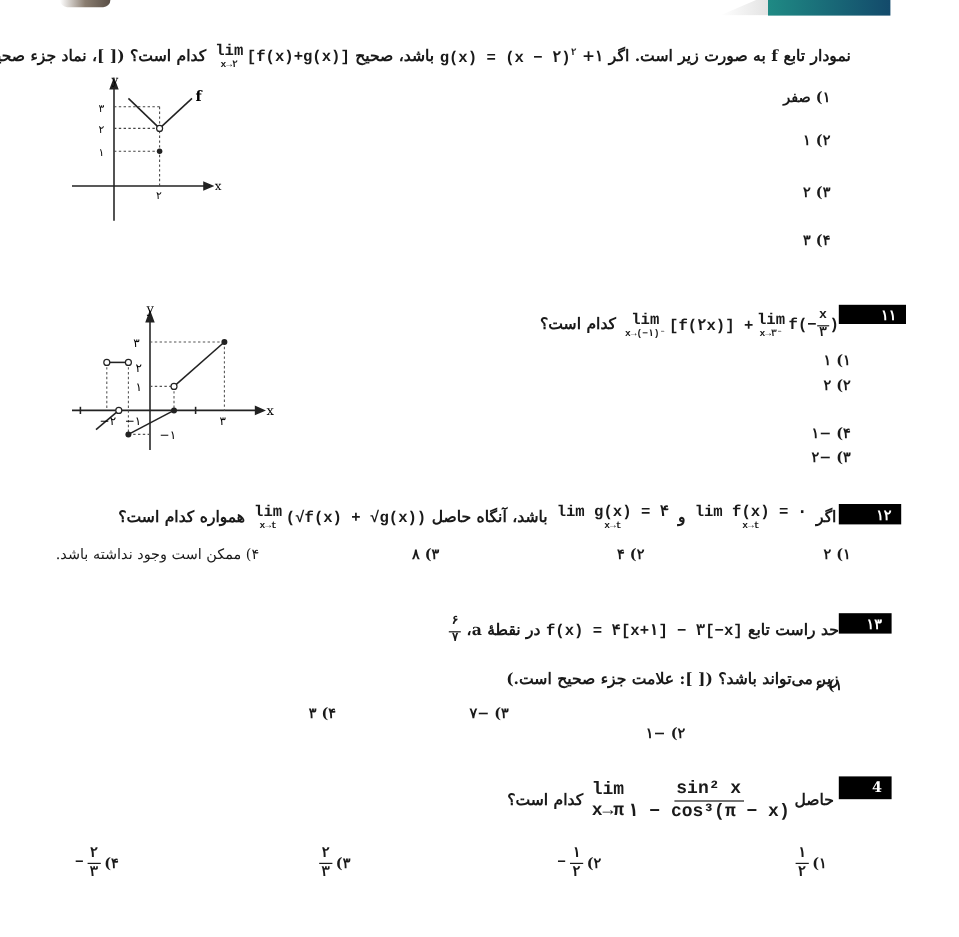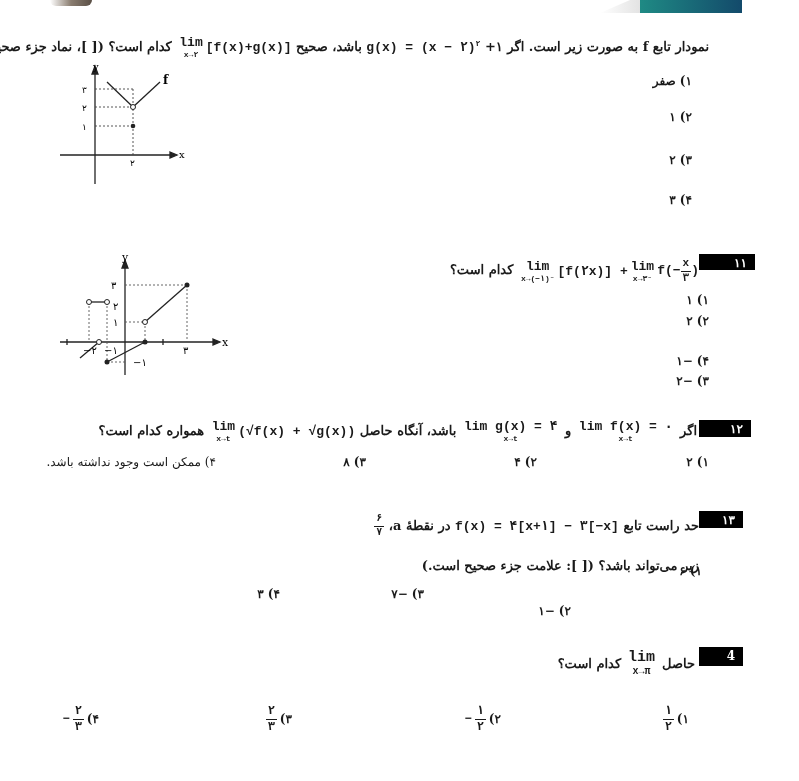--- a/index.html
+++ b/index.html
@@ -153,21 +153,25 @@
 <div class="abs opt" style="right:228px;top:587px;margin-top:17px;">۲) −۱</div>
 <div class="abs opt" style="right:375px;top:587px;">۳) −۷</div>
 <div class="abs opt" style="right:519px;top:587px;">۴) ۳</div>
 
 <div class="abs num-badge" style="left:699px;top:647px;width:44px;height:19px;">4</div>
 <div class="abs q-text rtl" style="right:104px;top:650px;text-align:right;display:flex;align-items:center;gap:4px;">
   <span>حاصل </span>
   <span class="math" style="display:inline-flex;align-items:center;direction:ltr;">
     <span class="lim" style="font-size:15px">
         <span>lim</span>
-        <span class="sub" style="font-size:10px">x→π</span>
+        <span class="sub" style="font-size:15px">x→π</span>
+      </span>
+    <span class="frac" style="font-size:15px">
+        <span class="num">sin² x</span>
+        <span class="den">۱ − cos³(π − x)</span>
       </span>
   </span>
   <span> کدام است؟</span>
 </div>
 
 <div class="abs opt" style="right:110px;top:705px;display:flex;align-items:center;gap:3px;">
   <span>۱)</span>
     <span class="frac math" style="font-size:12px">
       <span class="num">۱</span>
       <span class="den">۲</span>

